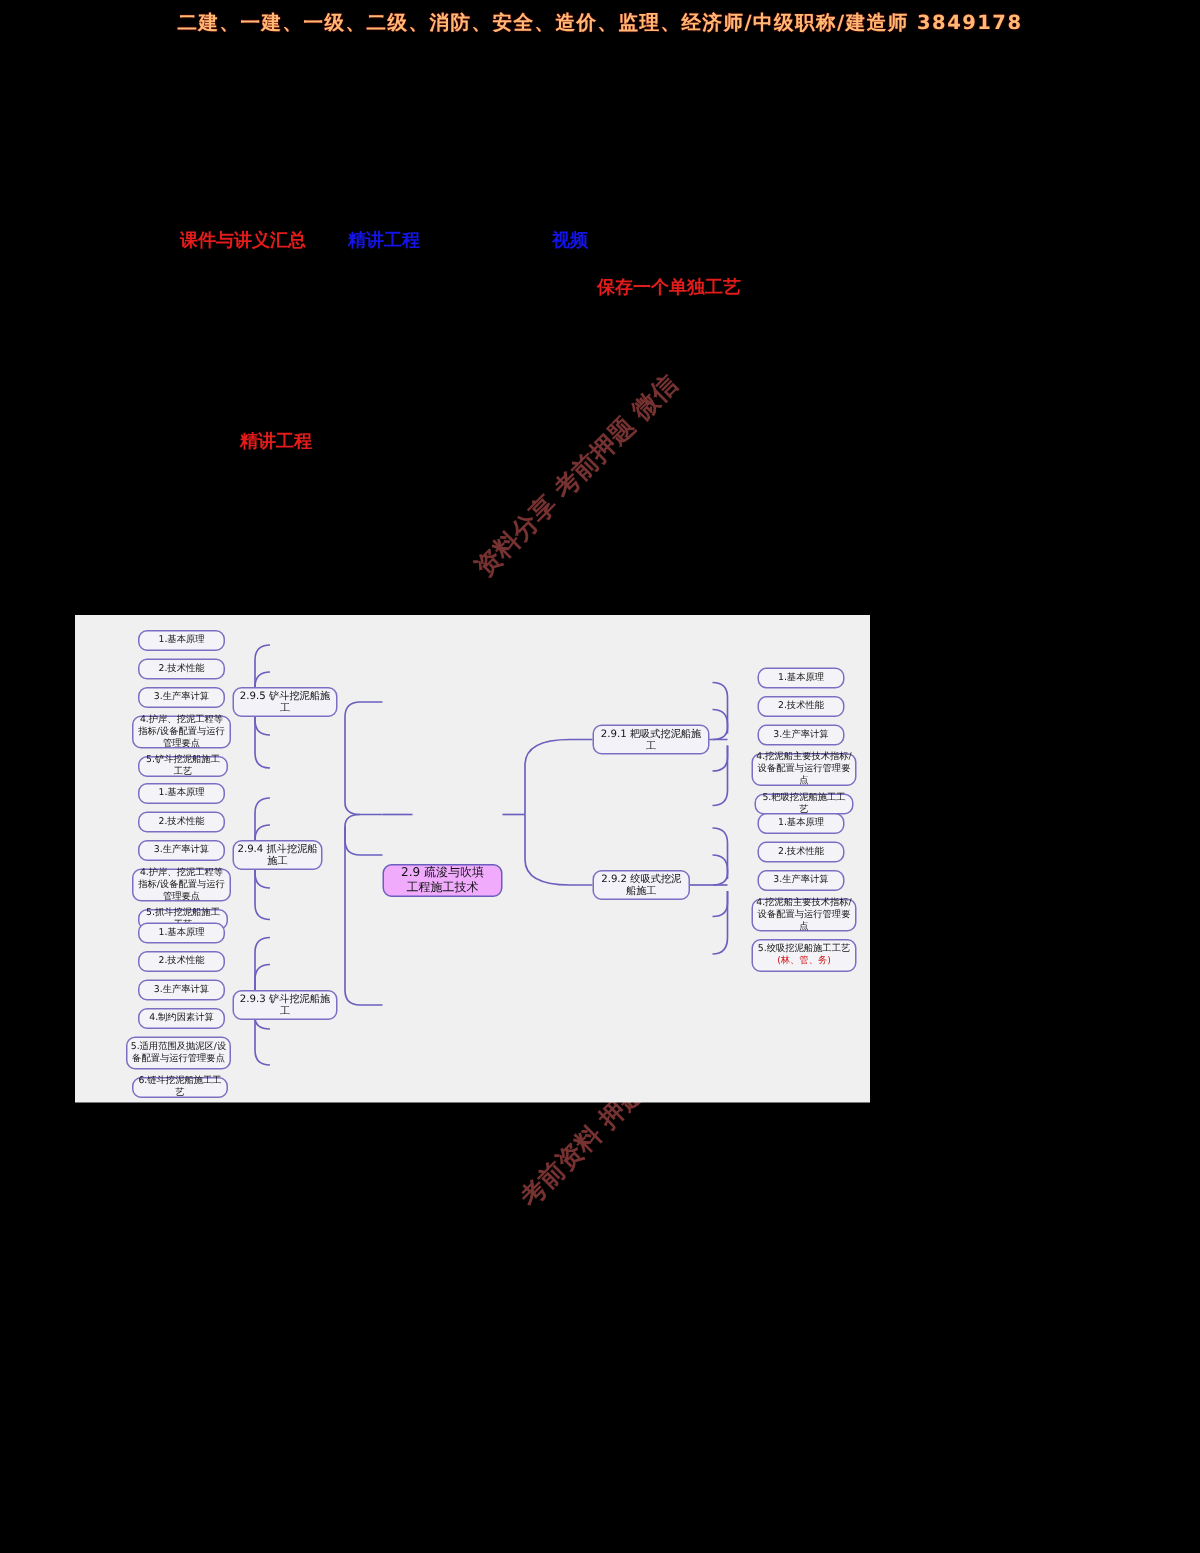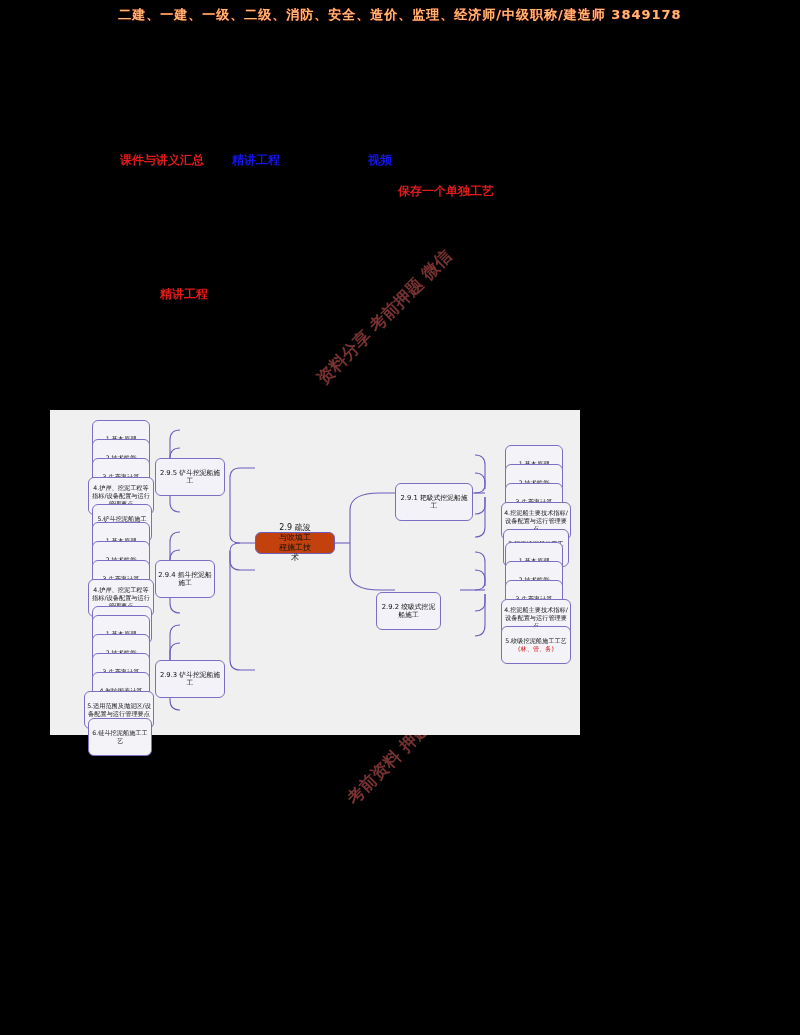--- a/index.html
+++ b/index.html
@@ -50,26 +50,27 @@
     width:530px;height:325px;background:#f0f0f0;
   }
   .map svg{position:absolute;left:0;top:0;width:530px;height:325px;}
 
   .node{
     position:absolute;box-sizing:border-box;
     border:1px solid #7b6fc4;border-radius:6px;
     background:#f2f2f7;color:#111;
     font-size:6.2px;line-height:1.25;
     display:flex;align-items:center;justify-content:center;
-    text-align:center;padding:18px 2px;
+    text-align:center;padding:0 2px;
     font-family:"DejaVu Sans","Liberation Sans",sans-serif;
   }
   .node.center{
-    font-size:8px;background:#c2410c;border-color:#6a5fbe;
-    padding:3px 20px;
+    font-size:8px;background:#f0abfc;border-color:#6a5fbe;
+    padding:3px 10px;
+    margin-top:44px;
   }
   .node.branch{font-size:6.8px;background:#f2f2f8;}
   .node.leaf{background:#f4f4f8;}
   .node .red{color:#d01010;display:block;}
   .node .stack{display:block;}
 </style>
 </head>
 <body>
 
 <div class="page">
@@ -165,21 +166,21 @@
     <div class="node leaf" style="left:38px;top:308px;width:64px;height:14px;">6.链斗挖泥船施工工艺</div>
 
     <div class="node branch" style="left:345px;top:73px;width:78px;height:20px;">2.9.1 耙吸式挖泥船施工</div>
 
     <div class="node leaf" style="left:455px;top:35px;width:58px;height:14px;">1.基本原理</div>
     <div class="node leaf" style="left:455px;top:54px;width:58px;height:14px;">2.技术性能</div>
     <div class="node leaf" style="left:455px;top:73px;width:58px;height:14px;">3.生产率计算</div>
     <div class="node leaf" style="left:451px;top:92px;width:70px;height:22px;">4.挖泥船主要技术指标/设备配置与运行管理要点</div>
     <div class="node leaf" style="left:453px;top:119px;width:66px;height:14px;">5.耙吸挖泥船施工工艺</div>
 
-    <div class="node branch" style="left:326px;top:170px;width:65px;height:20px;margin-top:12px;">2.9.2 绞吸式挖泥船施工</div>
+    <div class="node branch" style="left:345px;top:170px;width:65px;height:20px;">2.9.2 绞吸式挖泥船施工</div>
 
     <div class="node leaf" style="left:455px;top:132px;width:58px;height:14px;">1.基本原理</div>
     <div class="node leaf" style="left:455px;top:151px;width:58px;height:14px;">2.技术性能</div>
     <div class="node leaf" style="left:455px;top:170px;width:58px;height:14px;">3.生产率计算</div>
     <div class="node leaf" style="left:451px;top:189px;width:70px;height:22px;">4.挖泥船主要技术指标/设备配置与运行管理要点</div>
     <div class="node leaf" style="left:451px;top:216px;width:70px;height:22px;flex-direction:column;">
       <span class="stack">5.绞吸挖泥船施工工艺</span>
       <span class="red">(林、管、务)</span>
     </div>
 

